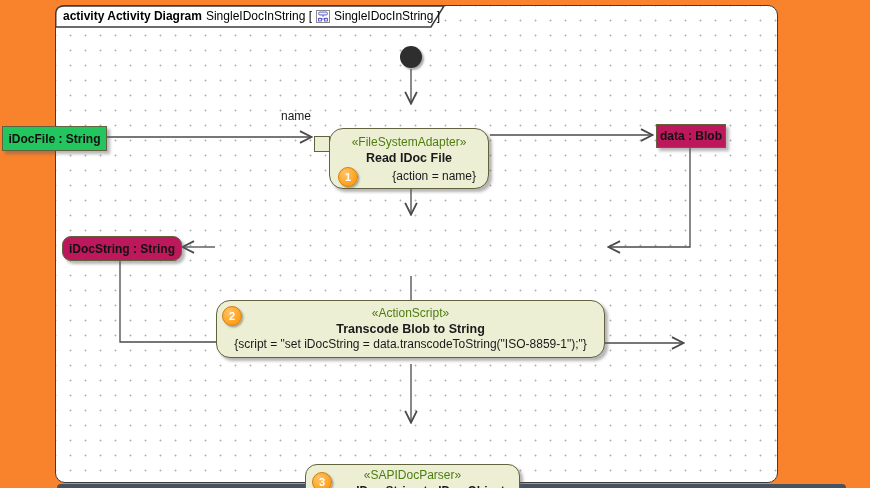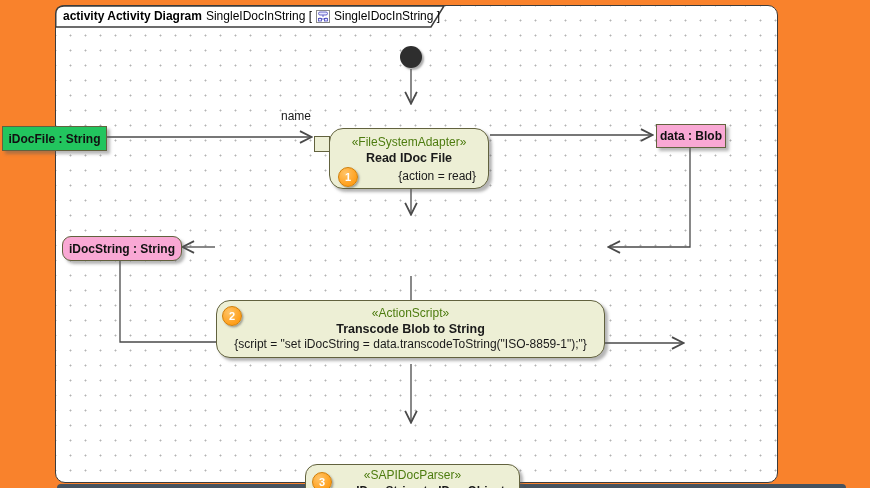--- a/index.html
+++ b/index.html
@@ -35,21 +35,21 @@
   .nprop{font-size:12px;line-height:15px;}
   .badge{
     position:absolute;width:18px;height:18px;border-radius:50%;
     background:radial-gradient(circle at 35% 30%,#ffc468,#ff9f1a 70%);
     border:1px solid #d07f0a;color:#ffffff;font-size:11px;font-weight:700;
     display:flex;align-items:center;justify-content:center;
     box-shadow:1.5px 1.5px 2px rgba(90,90,90,.5);
   }
   
   .obj{
-    position:absolute;border:1.5px solid #62623e;background:#f9a8d4;
+    position:absolute;border:1.5px solid #62623e;background:#be185d;
     font-size:12px;font-weight:700;color:#111;text-align:center;
     display:flex;align-items:center;justify-content:center;
     box-shadow:3px 3px 3px rgba(90,90,90,.45);white-space:nowrap;
   }
   .obj.lav{background:#22c55e;}
   
   .initial{
     position:absolute;left:400px;top:46px;width:22px;height:22px;border-radius:50%;
     background:#2e2e2e;box-shadow:2px 2px 2px rgba(90,90,90,.5);
   }
@@ -109,21 +109,21 @@
   </g>
 </svg>
 
 <div class="edge-label">name</div>
 
 <div class="initial z"></div>
 
 <div class="node z" style="left:329px;top:106px;width:160px;height:61px;padding-top:6px;box-sizing:border-box;">
   <div class="stereo">«FileSystemAdapter»</div>
   <div class="ntitle">Read IDoc File</div>
-  <div class="nprop" style="text-align:right;padding-right:12px;margin-top:3px;">{action = read}</div>
+  <div class="nprop" style="text-align:right;padding-right:12px;margin-top:3px;">{action = name}</div>
   <div class="badge" style="left:8px;top:38px;">1</div>
 </div>
 
 <div class="pin"></div>
 
 <div class="obj lav" style="left:2px;top:126px;width:103px;height:23px;">
   <span>iDocFile : String</span>
 </div>
 
 <div class="obj" style="left:656px;top:124px;width:68px;height:22px;">

